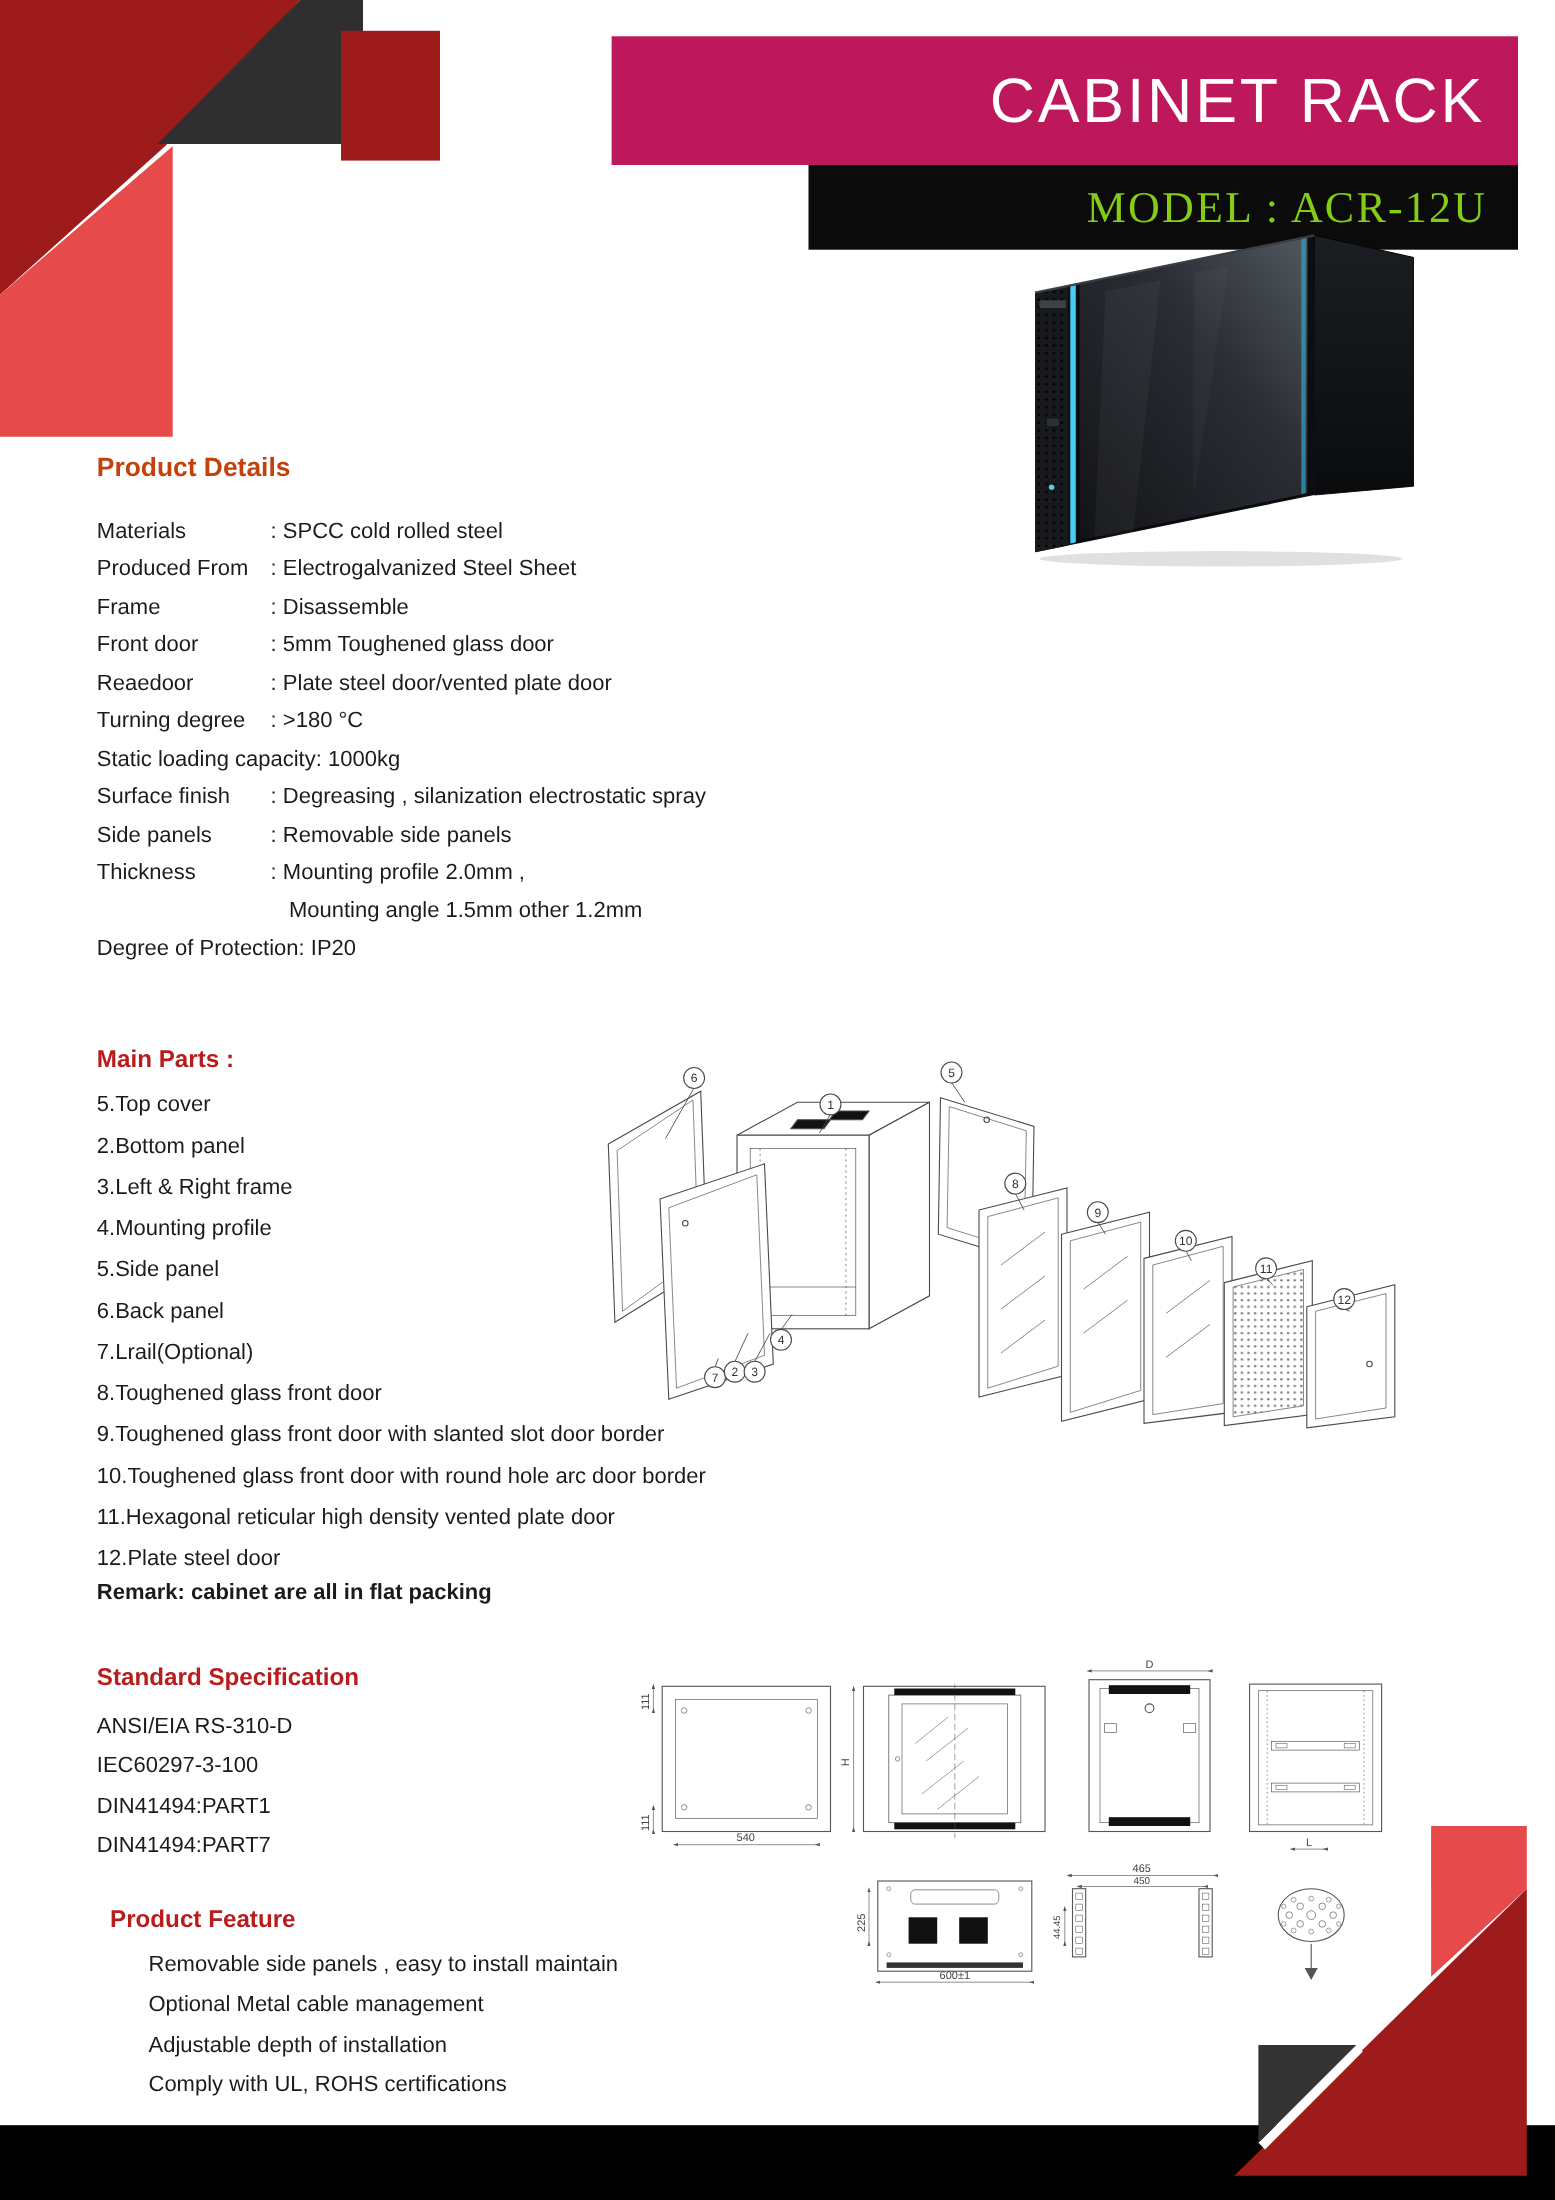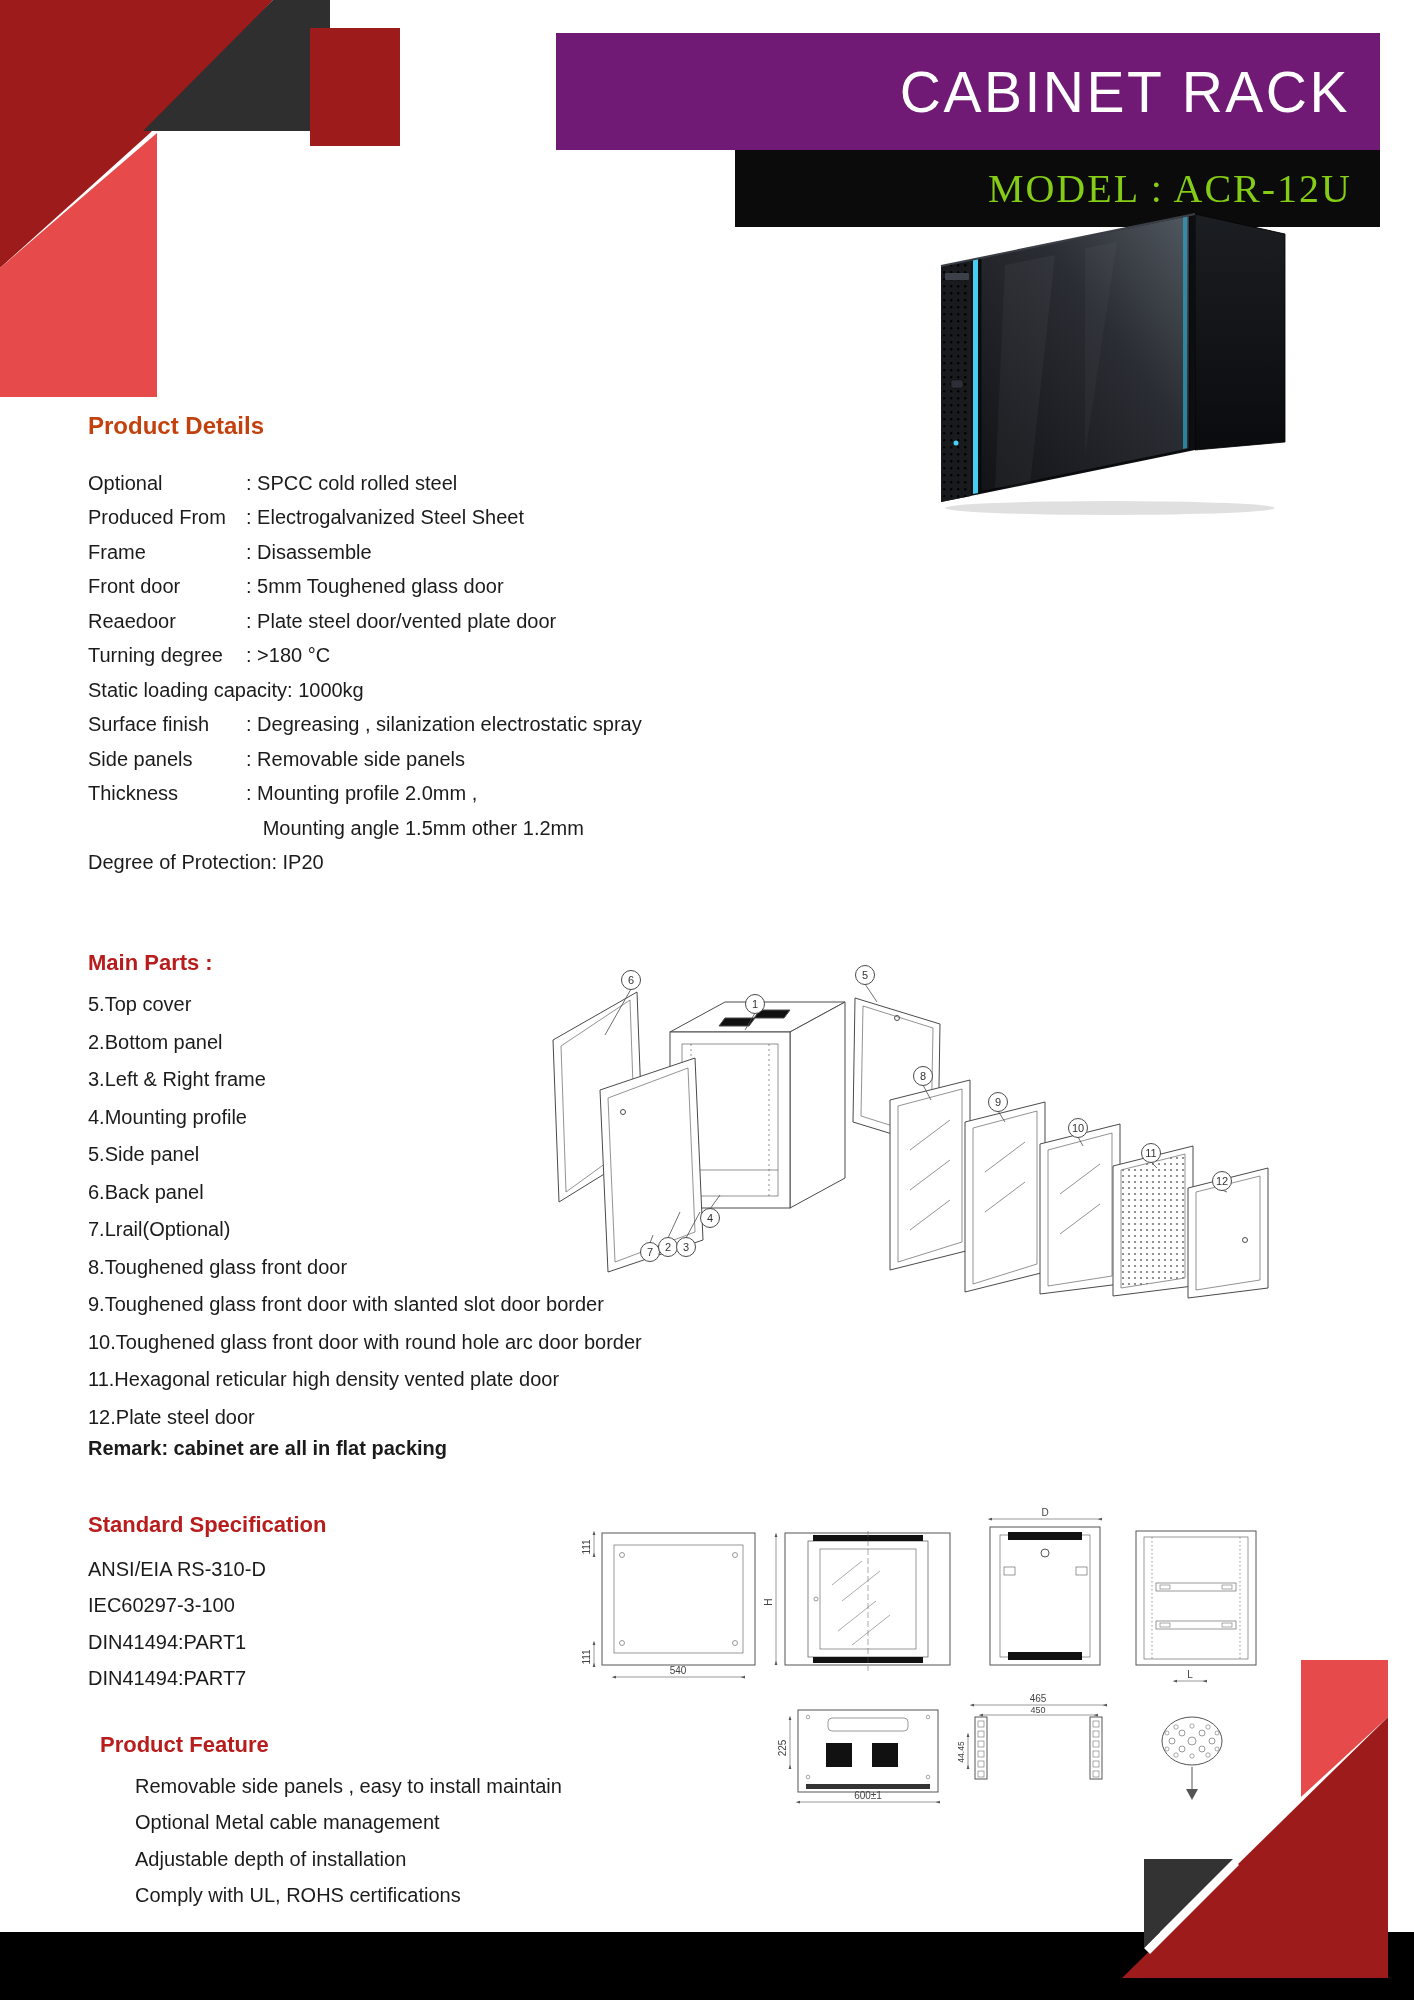--- a/index.html
+++ b/index.html
@@ -1,20 +1,20 @@
 <!DOCTYPE html>
 <html><head>
 <meta charset="utf-8">
 <style>
   html,body{margin:0;padding:0;background:#e8e8e8;}
   .page{position:relative;width:1414px;height:2000px;margin:0 auto;background:#ffffff;
         font-family:"Liberation Sans",sans-serif;color:#1b1b1b;overflow:hidden;}
   .abs{position:absolute;}
   
-  .banner-red{left:556px;top:33px;width:824px;height:117px;background:#701a75;
+  .banner-red{left:556px;top:33px;width:824px;height:117px;background:#be185d;
               display:flex;align-items:center;justify-content:flex-end;padding-right:30px;box-sizing:border-box;}
   .banner-red .title{font-size:57px;color:#ffffff;letter-spacing:2.5px;font-weight:normal;}
   .banner-black{left:735px;top:150px;width:645px;height:77px;background:#0b0b0b;
               display:flex;align-items:center;justify-content:flex-end;padding-right:28px;box-sizing:border-box;}
   .banner-black .model{font-family:"Liberation Serif",serif;font-size:40px;color:#84cc16;letter-spacing:2px;}
   
   .h1{font-size:24px;font-weight:bold;color:#c2410c;}
   .h2{font-size:22px;font-weight:bold;color:#b91c1c;}
   .pd-rows{left:88px;top:466px;font-size:20px;}
   .pd-row{display:flex;height:34.5px;align-items:center;}
@@ -79,21 +79,21 @@
     <polygon points="150,48 182,42 150,255" fill="#ffffff" opacity="0.03"></polygon>
     <line x1="6" y1="66" x2="260" y2="14" stroke="#3a3f45" stroke-width="2"></line>
     <rect x="10" y="73" width="24" height="7" rx="1" fill="#3c4149"></rect>
     <rect x="16" y="180" width="12" height="8" rx="2" fill="#2c3036" stroke="#000" stroke-width="0.4"></rect>
     <circle cx="21" cy="243" r="2.5" fill="#49d2f5"></circle>
   </svg>
 
   <div class="abs h1" style="left:88px;top:412px">Product Details</div>
   <div class="abs pd-rows">
     <div class="pd-row">
-        <span class="lbl">Optional</span>
+        <span class="lbl">Materials</span>
         <span class="val">: SPCC cold rolled steel</span>
       </div>
     <div class="pd-row">
         <span class="lbl">Produced From</span>
         <span class="val">: Electrogalvanized Steel Sheet</span>
       </div>
     <div class="pd-row">
         <span class="lbl">Frame</span>
         <span class="val">: Disassemble</span>
       </div>

